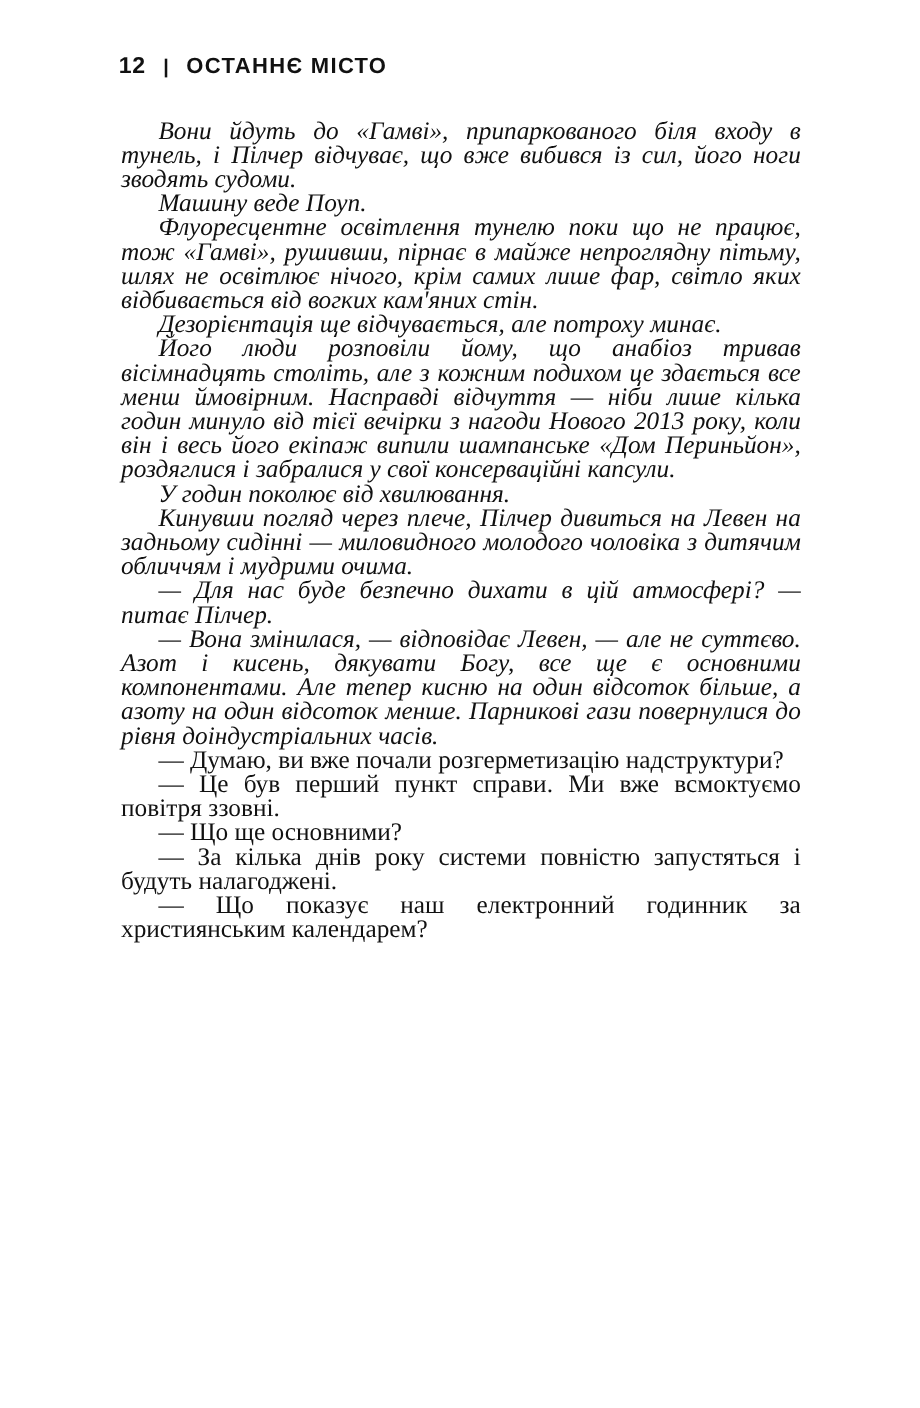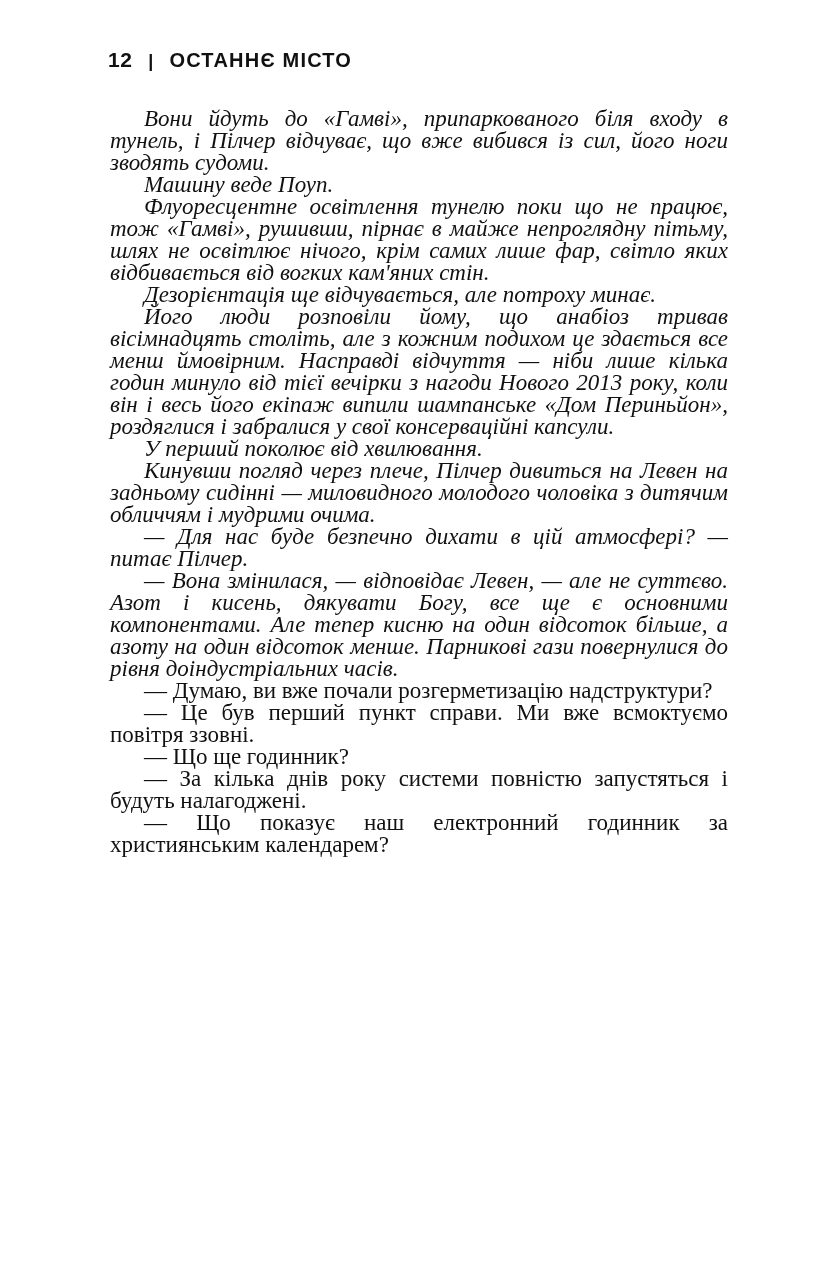--- a/index.html
+++ b/index.html
@@ -80,24 +80,24 @@
     <span class="sep">|</span>
     <span class="running-title">ОСТАННЄ МІСТО</span>
   </div>
 
   <div class="body-text">
     <p>Вони йдуть до «Гамві», припаркованого біля входу в тунель, і Пілчер відчуває, що вже вибився із сил, його ноги зводять судоми.</p>
     <p>Машину веде Поуп.</p>
     <p>Флуоресцентне освітлення тунелю поки що не працює, тож «Гамві», рушивши, пірнає в майже непроглядну пітьму, шлях не освітлює нічого, крім самих лише фар, світло яких відбивається від вогких кам'яних стін.</p>
     <p>Дезорієнтація ще відчувається, але потроху минає.</p>
     <p>Його люди розповіли йому, що анабіоз тривав вісімнадцять століть, але з кожним подихом це здається все менш ймовірним. Насправді відчуття — ніби лише кілька годин минуло від тієї вечірки з нагоди Нового 2013 року, коли він і весь його екіпаж випили шампанське «Дом Периньйон», роздяглися і забралися у свої консерваційні капсули.</p>
-    <p>У перший поколює від хвилювання.</p>
+    <p>У годин поколює від хвилювання.</p>
     <p>Кинувши погляд через плече, Пілчер дивиться на Левен на задньому сидінні — миловидного молодого чоловіка з дитячим обличчям і мудрими очима.</p>
     <p>— Для нас буде безпечно дихати в цій атмосфері? — питає Пілчер.</p>
     <p>— Вона змінилася, — відповідає Левен, — але не суттєво. Азот і кисень, дякувати Богу, все ще є основними компонентами. Але тепер кисню на один відсоток більше, а азоту на один відсоток менше. Парникові гази повернулися до рівня доіндустріальних часів.</p>
     <p class="upright">— Думаю, ви вже почали розгерметизацію надструктури?</p>
     <p class="upright">— Це був перший пункт справи. Ми вже всмоктуємо повітря ззовні.</p>
-    <p class="upright">— Що ще годинник?</p>
+    <p class="upright">— Що ще основними?</p>
     <p class="upright">— За кілька днів року системи повністю запустяться і будуть налагоджені.</p>
     <p class="upright">— Що показує наш електронний годинник за християнським календарем?</p>
   </div>
 
 </div>
 
 </body></html>

